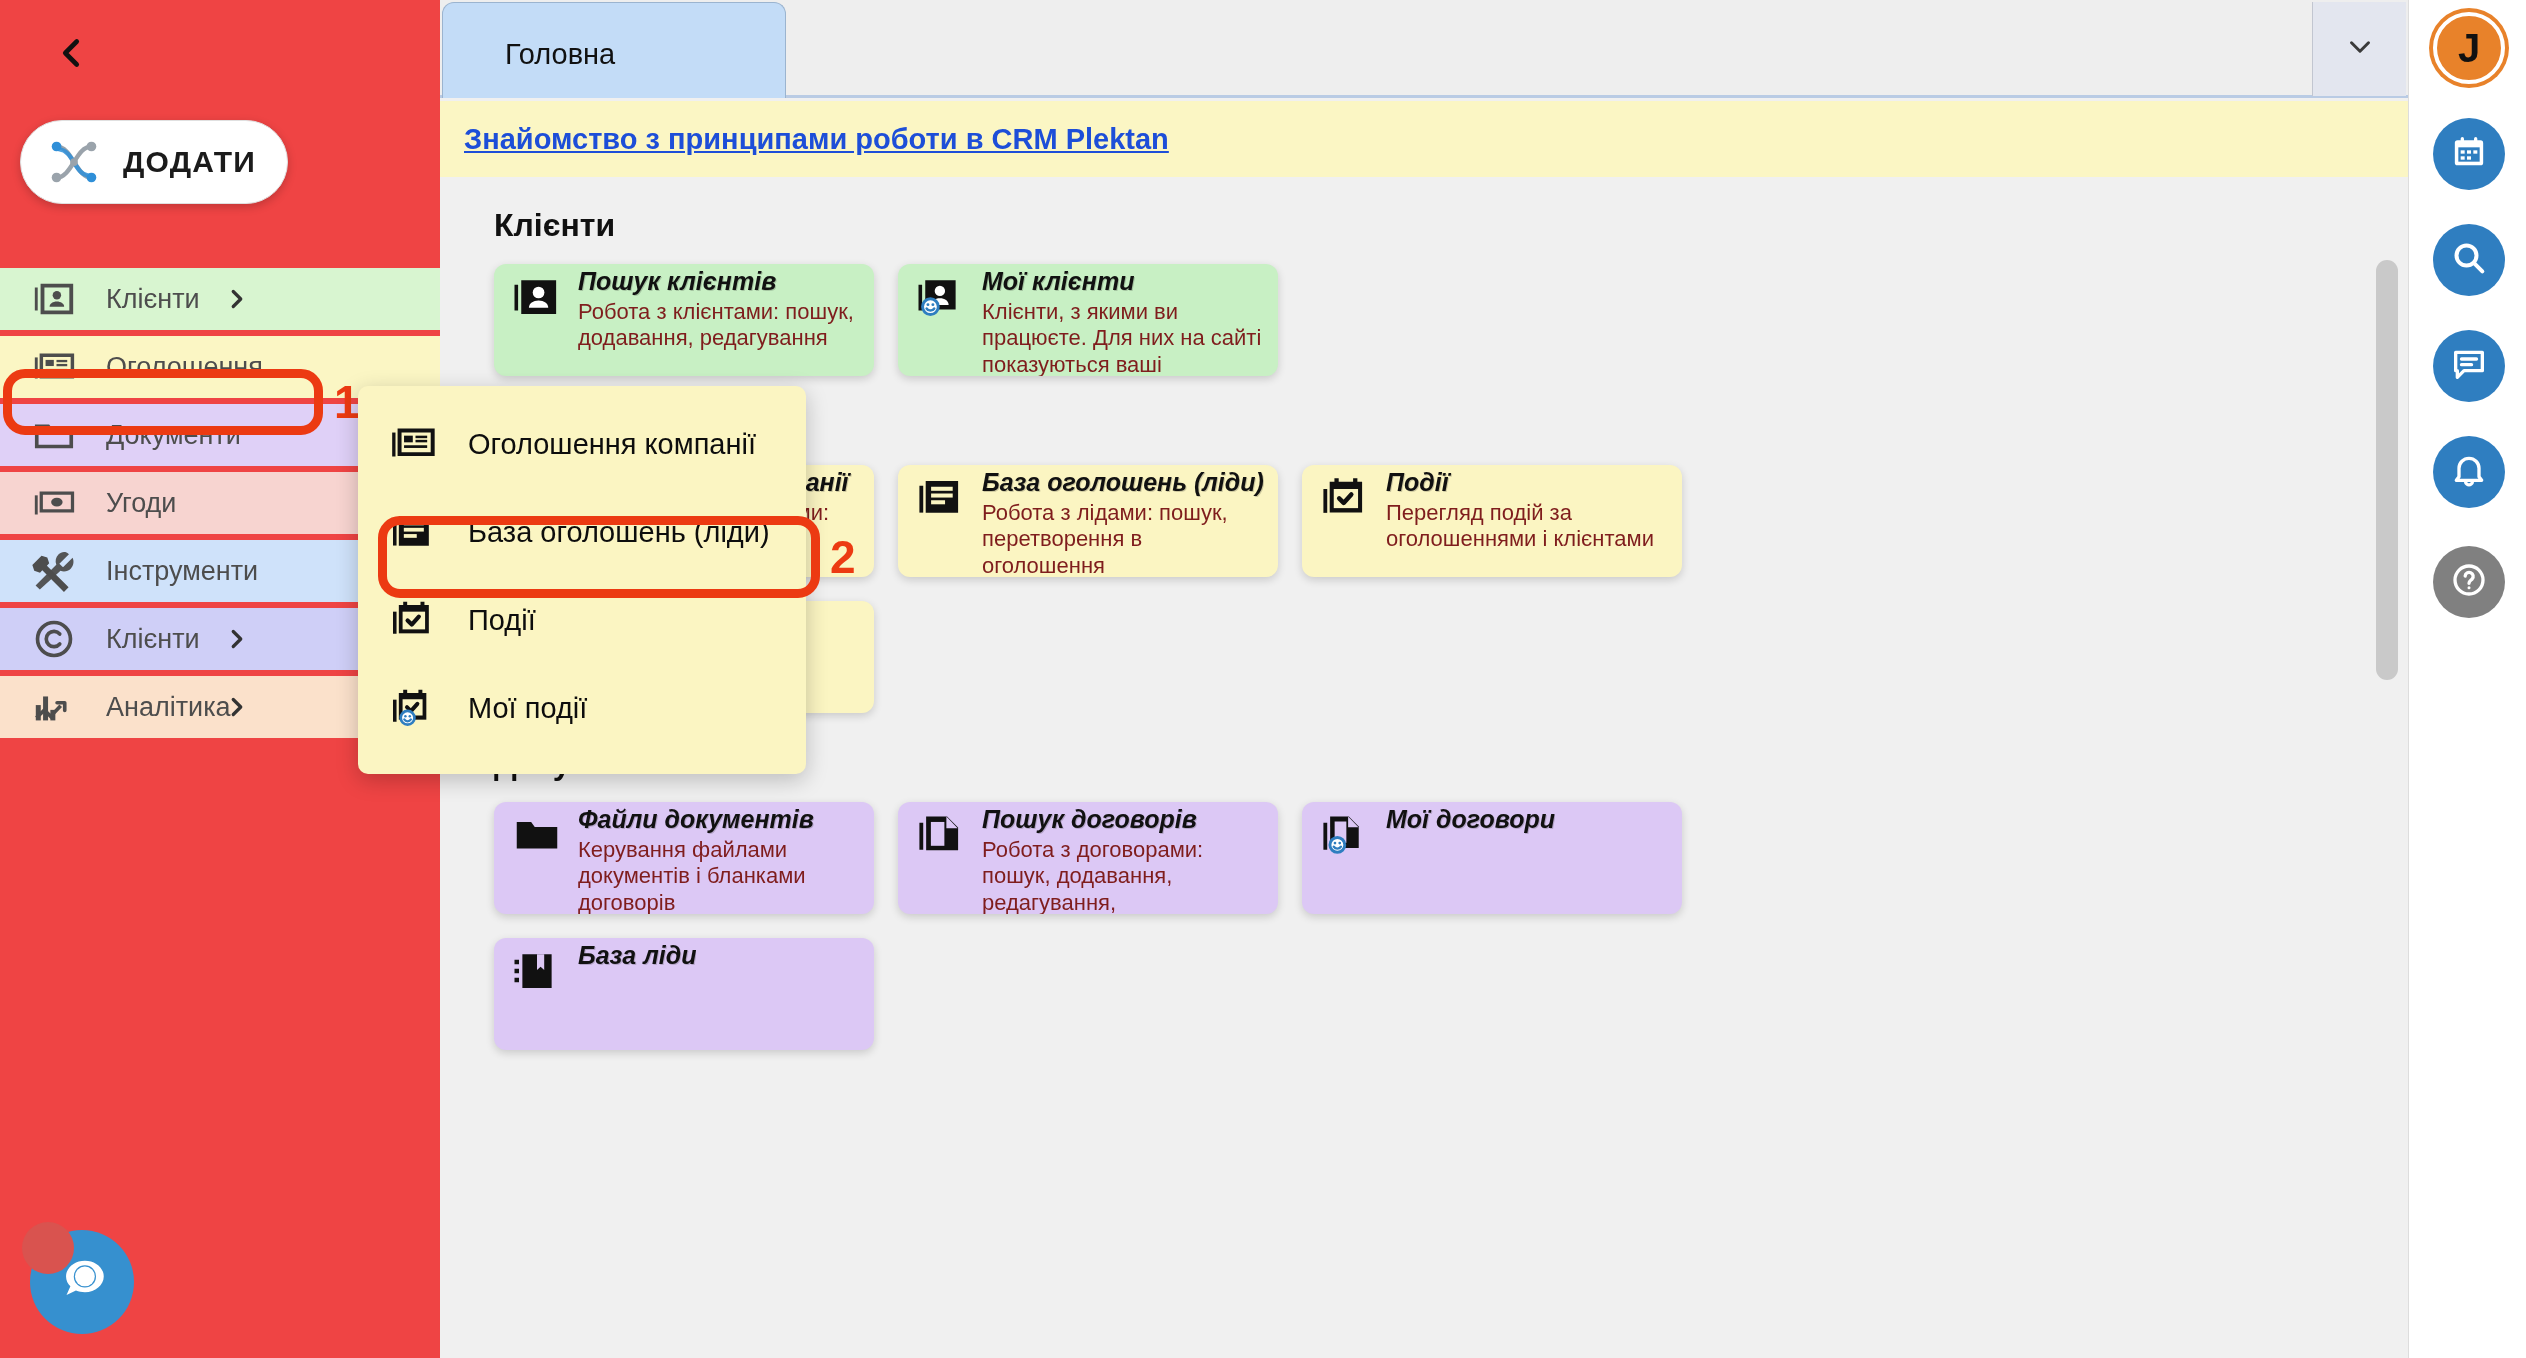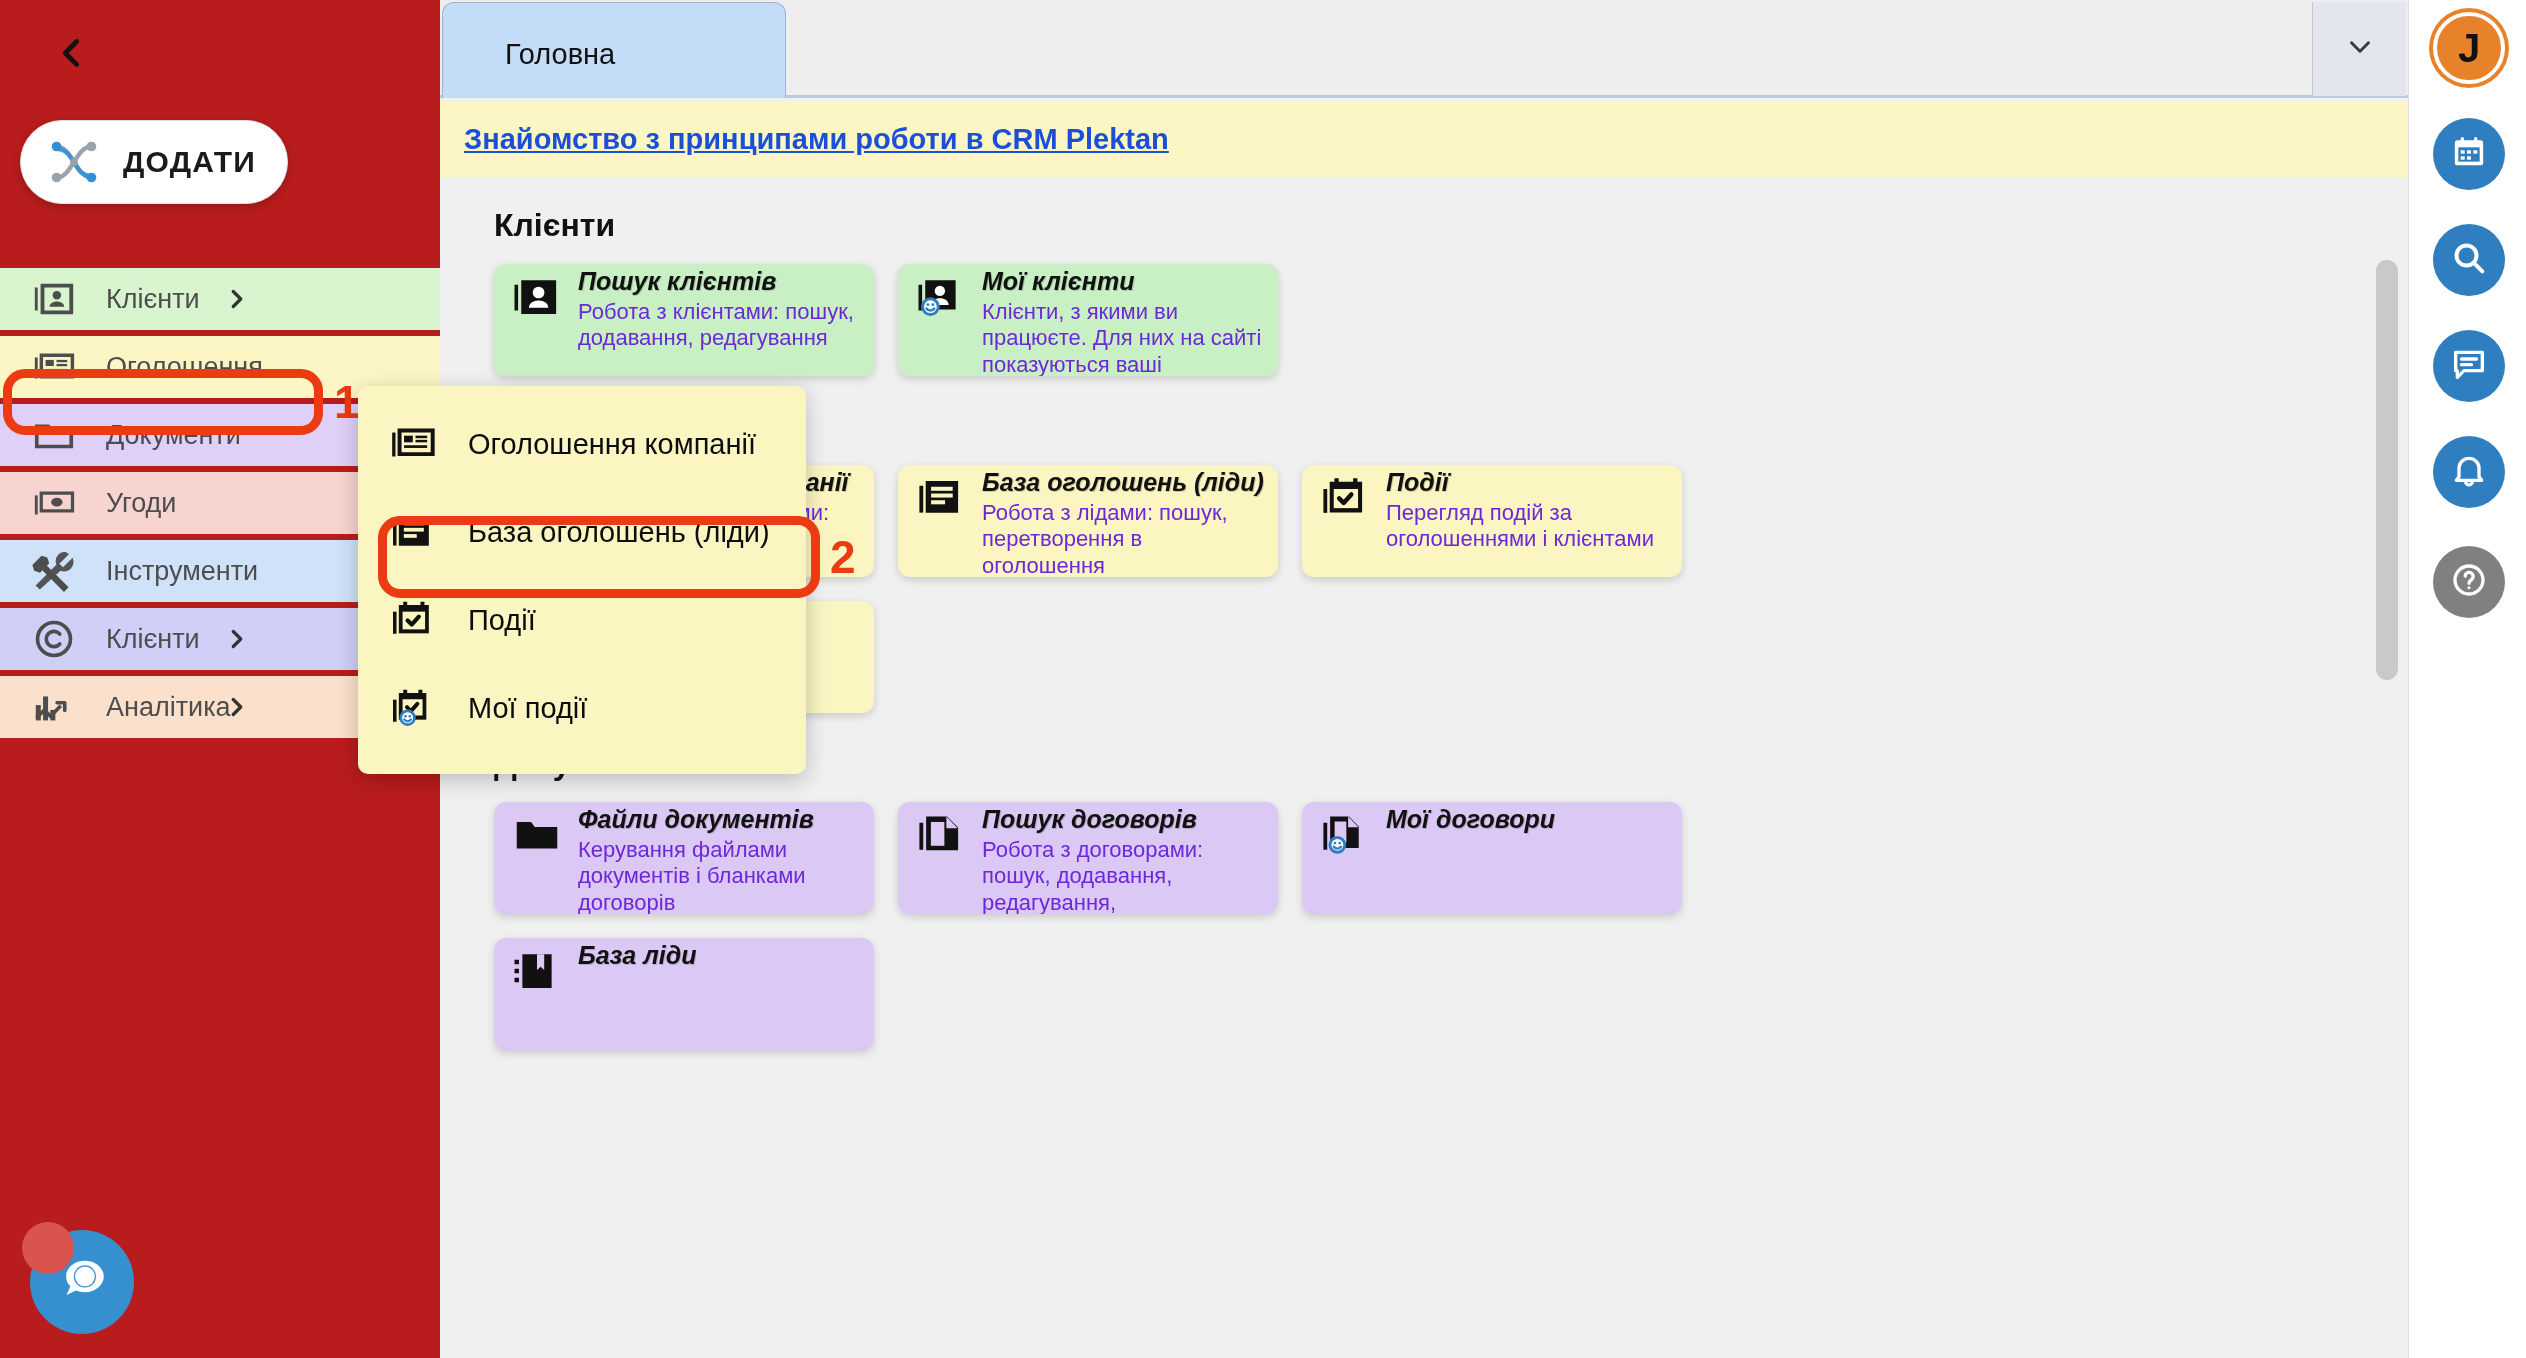--- a/index.html
+++ b/index.html
@@ -6,21 +6,21 @@
   html, body {
     width: 2526px; height: 1358px;
     font-family: "Liberation Sans", sans-serif;
     background: #ffffff; overflow: hidden;
   }
   #app { position: relative; width: 2526px; height: 1358px; }
 
   
   #sidebar {
     position: absolute; left: 0; top: 0; width: 440px; height: 1358px;
-    background: #b91c1c; z-index: 20;
+    background: #ef4444; z-index: 20;
   }
   #collapse-btn {
     position: absolute; left: 40px; top: 22px;
     width: 62px; height: 62px; cursor: pointer;
     display: flex; align-items: center; justify-content: center;
   }
   #collapse-btn svg { display: block; }
   #add-btn {
     position: absolute; left: 20px; top: 120px;
     width: 268px; height: 84px; border-radius: 42px;
@@ -137,21 +137,21 @@
     box-shadow: 0 3px 8px rgba(0,0,0,.16);
     display: flex; padding: 4px 14px 0 16px; cursor: pointer; overflow: hidden;
   }
   .card .c-icon { width: 54px; height: 54px; flex: none; margin-top: 2px; position: relative; }
   .card .c-text { margin-left: 14px; overflow: hidden; }
   .card .c-title {
     font-size: 25px; font-weight: bold; font-style: italic; color: #111;
     white-space: nowrap; line-height: 1.1;
     text-shadow: 1px 1px 0 rgba(0,0,0,.18);
   }
-  .card .c-desc { font-size: 22px; color: #6d28d9; line-height: 1.22; margin-top: 3px; }
+  .card .c-desc { font-size: 22px; color: #7f1d1d; line-height: 1.22; margin-top: 3px; }
   .green { background: #c8f0c4; }
   .yellow { background: #fbf5c2; }
   .purple { background: #dcc8f5; }
 
   #scrollbar-track {
     position: absolute; right: 10px; top: 180px; width: 22px; height: 1178px; z-index: 10;
   }
   #scrollbar-thumb {
     position: absolute; left: 0; top: 80px; width: 22px; height: 420px;
     background: #c9c9c9; border-radius: 11px; cursor: pointer;

